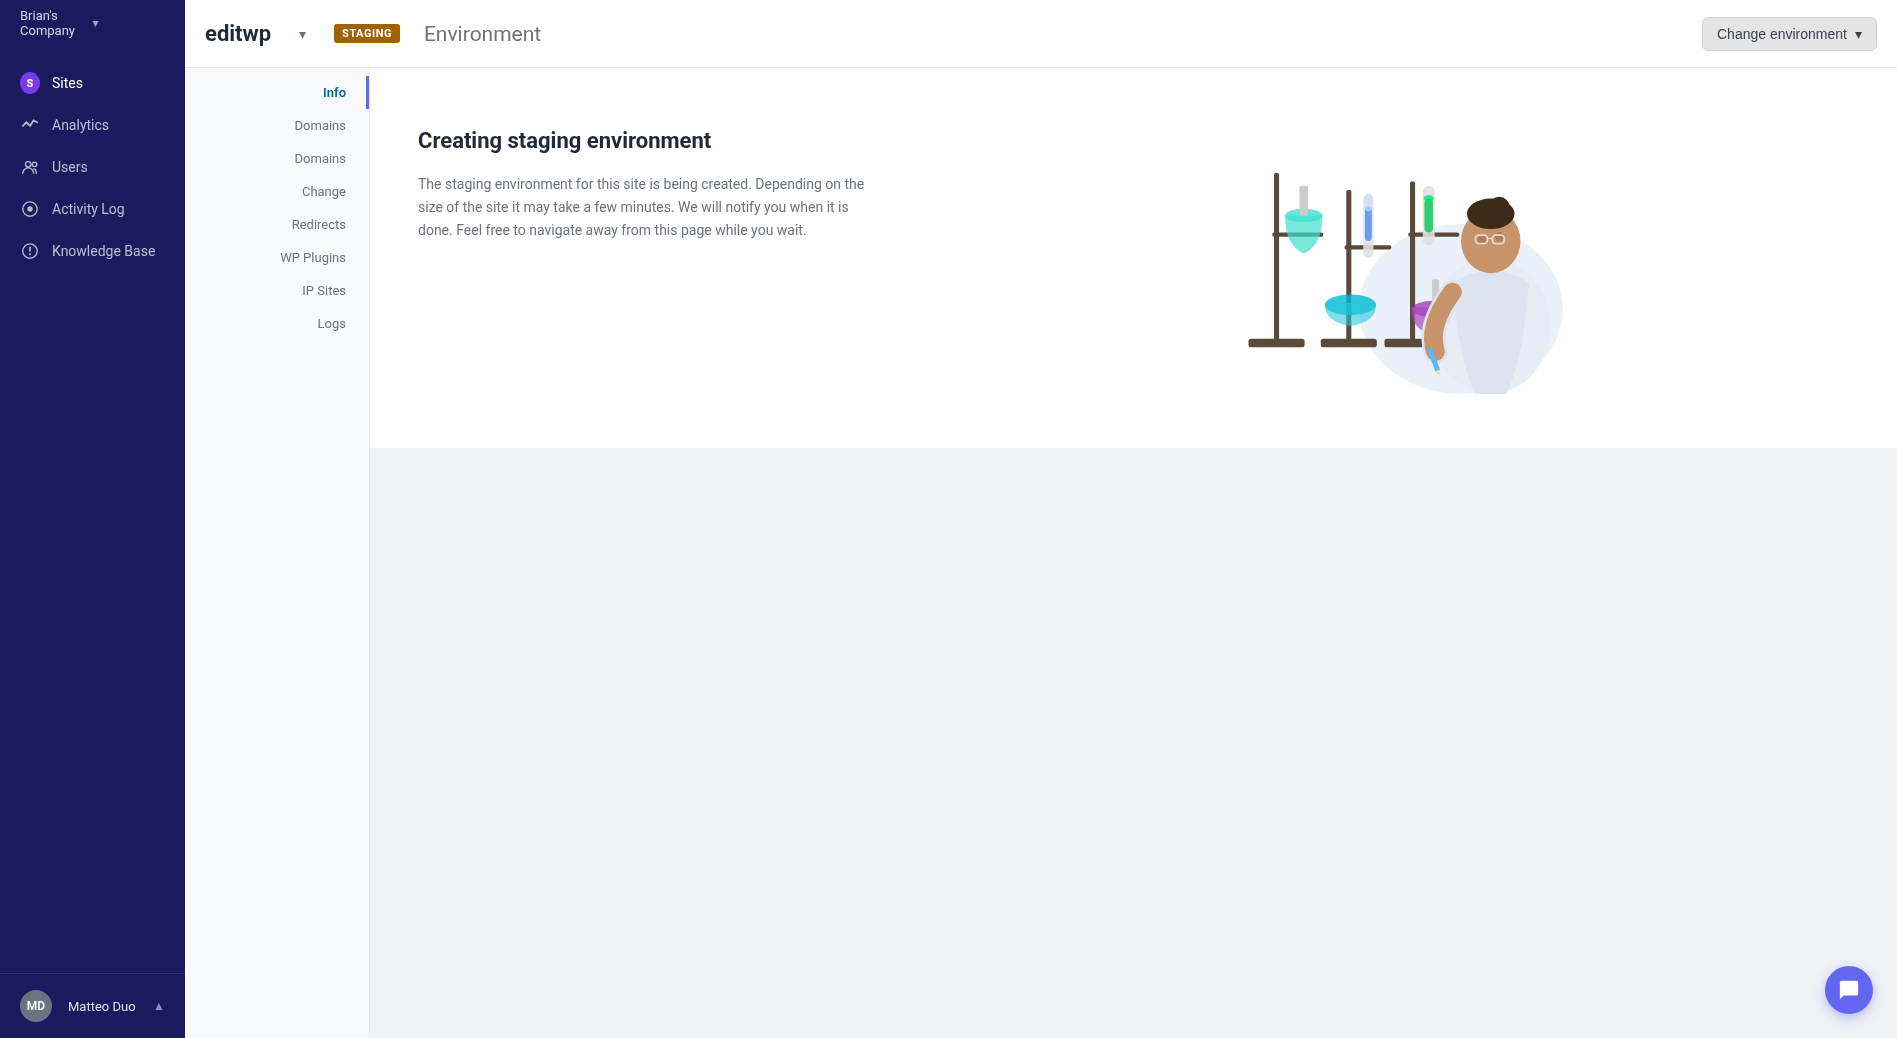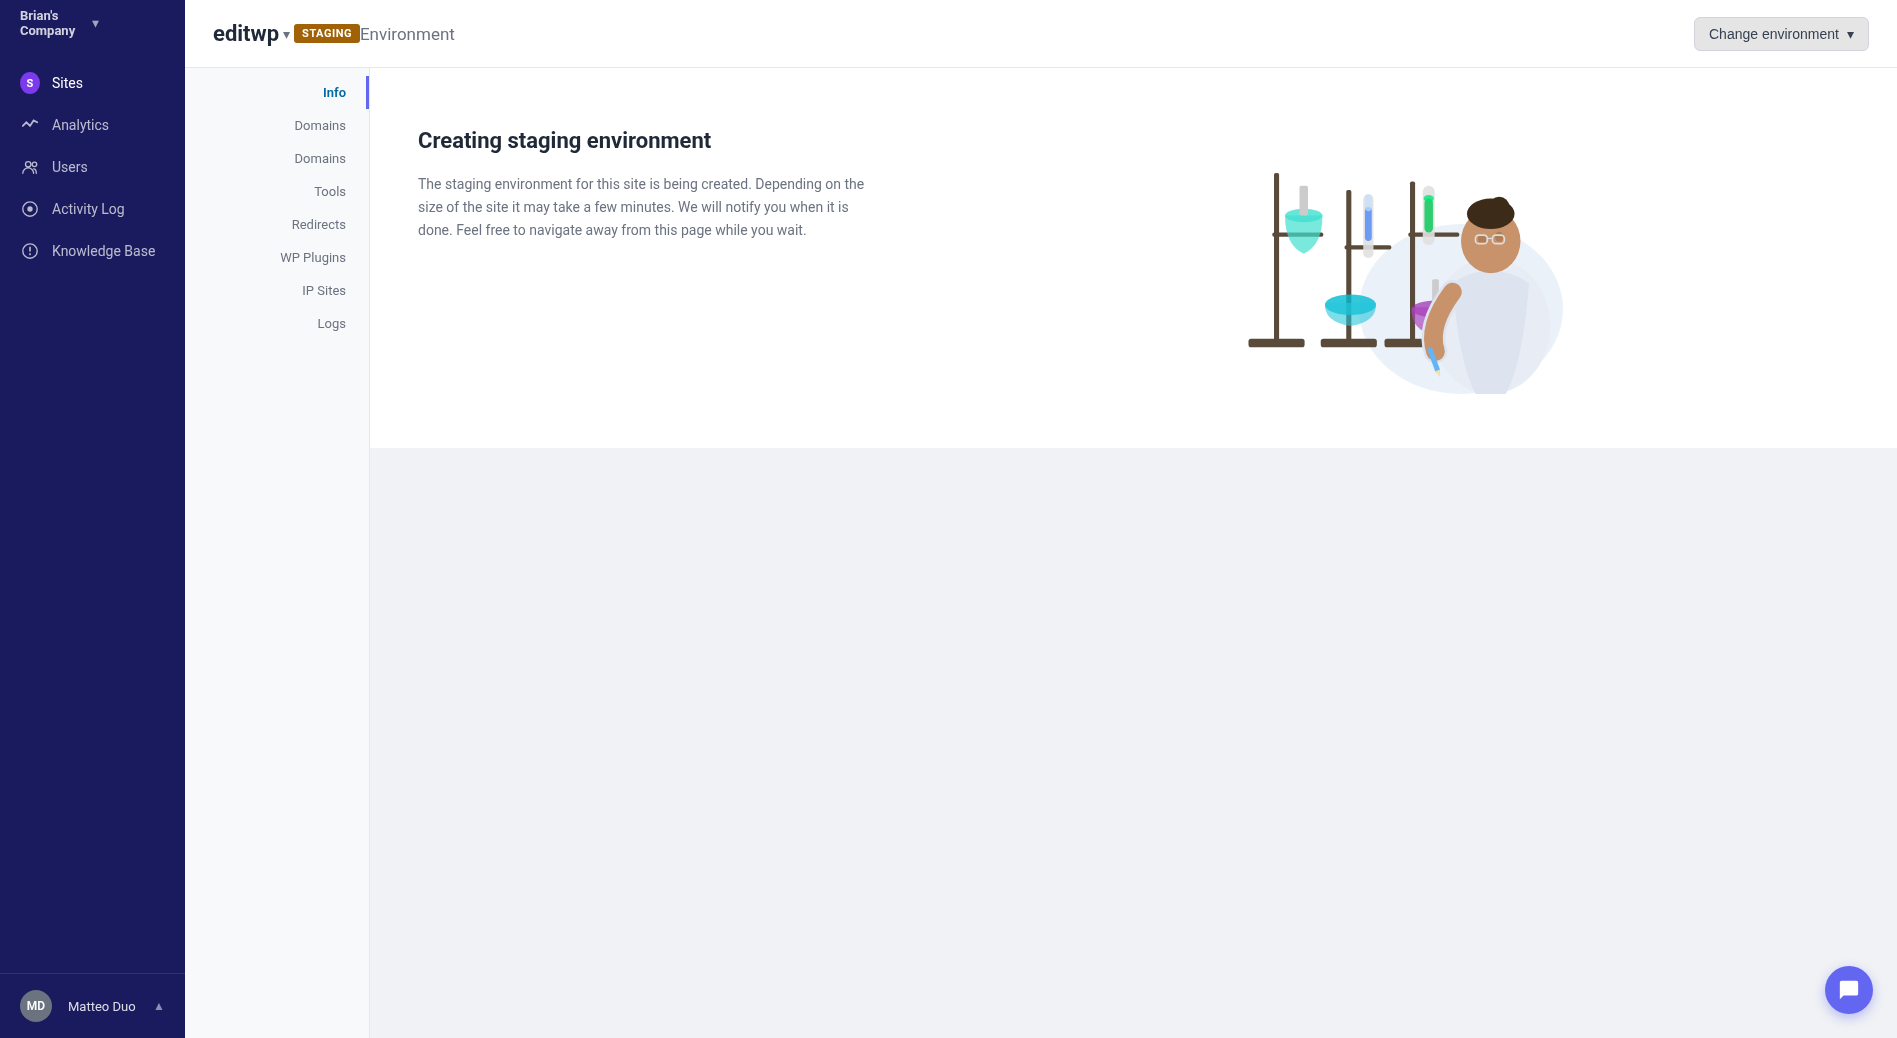--- a/index.html
+++ b/index.html
@@ -27,21 +27,21 @@
       letter-spacing: -0.5px;
     }
     .company-selector {
       display: flex;
       align-items: center;
       padding: 8px 20px 16px;
       cursor: pointer;
       color: rgba(255,255,255,0.8);
       font-size: 13px;
     }
-    .company-selector span { flex: 1; font-weight: bold; }
+    .company-selector span { flex: 1; }
     .company-selector .chevron { color: rgba(255,255,255,0.6); font-size: 12px; }
 
     .sidebar-nav { display: flex; flex-direction: column; flex: 1; padding-top: 8px; }
     .nav-item {
       display: flex;
       align-items: center;
       gap: 12px;
       padding: 11px 20px;
       color: rgba(255,255,255,0.7);
       font-size: 14px;
@@ -82,26 +82,26 @@
     .main {
       flex: 1;
       display: flex;
       flex-direction: column;
       overflow: hidden;
     }
 
     
     .top-header {
       background: white;
-      padding: 0 28px;
+      padding: 0 20px;
       height: 68px;
       display: flex;
       align-items: center;
       border-bottom: 1px solid #e5e7eb;
-      gap: 0;
+      gap: 24px;
     }
     .site-name {
       font-size: 22px;
       font-weight: 700;
       color: #1f2937;
     }
     .site-dropdown-btn {
       background: none;
       border: none;
       cursor: pointer;
@@ -113,21 +113,21 @@
       background: #a16207;
       color: white;
       font-size: 11px;
       font-weight: 700;
       padding: 3px 8px;
       border-radius: 3px;
       letter-spacing: 0.5px;
     }
     .env-label {
       color: #6b7280;
-      font-size: 17px;
+      font-size: 21px;
     }
     .header-spacer { flex: 1; }
     .change-env-btn {
       border: 1px solid #d1d5db;
       background: #e5e5e5;
       border-radius: 6px;
       padding: 8px 14px;
       font-size: 14px;
       color: #374151;
       cursor: pointer;
@@ -306,21 +306,21 @@
       <span>▾</span>
     </button>
   </div>
 
   <div class="content-area">
 
     <div class="sub-nav">
       <div class="sub-nav-item active">Info</div>
       <div class="sub-nav-item">Domains</div>
       <div class="sub-nav-item">Domains</div>
-      <div class="sub-nav-item">Tools</div>
+      <div class="sub-nav-item">Change</div>
       <div class="sub-nav-item">Redirects</div>
       <div class="sub-nav-item">WP Plugins</div>
       <div class="sub-nav-item">IP Sites</div>
       <div class="sub-nav-item">Logs</div>
     </div>
 
     <div class="page-content">
       <div class="content-card">
         <div class="content-text">
           <h2 class="content-title">Creating staging environment</h2>

